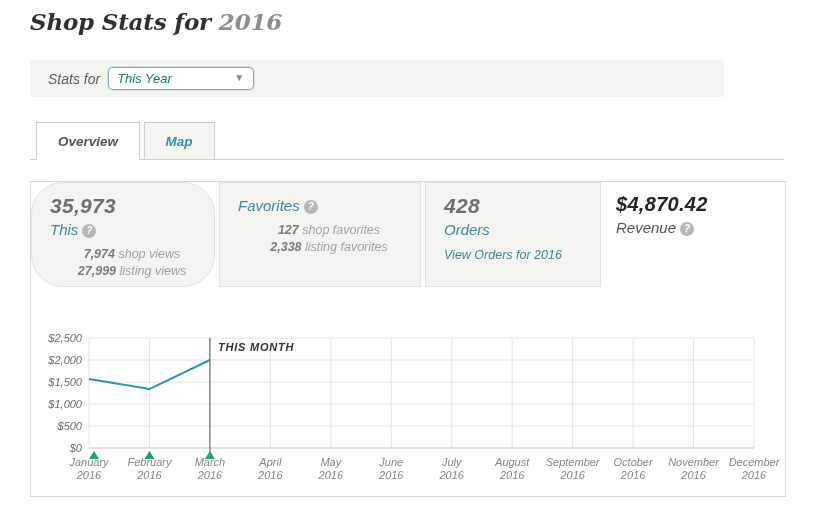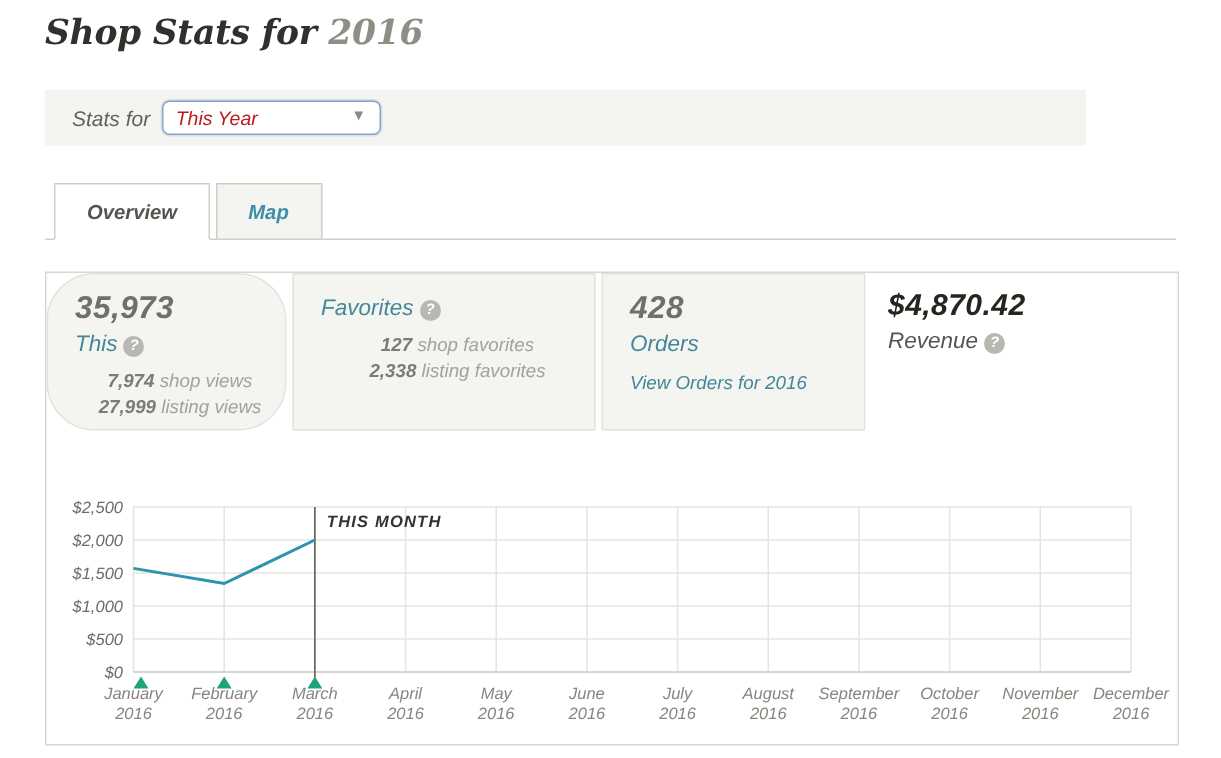--- a/index.html
+++ b/index.html
@@ -13,40 +13,40 @@
     color:#30302c; letter-spacing:-0.2px; }
   .page-title .year { color:#8e8d86; }
 
   
   .filter-bar { position:absolute; left:30px; top:60px; width:694px; height:37px;
     background:#f4f4f0; display:flex; align-items:center; padding-left:18px; }
   .filter-label { font-size:14px; color:#62615c; margin-right:8px; }
   .select-box { position:relative; width:146px; height:23px; background:#ffffff;
     border:1px solid #84a5cc; border-radius:5px; display:flex; align-items:center;
     padding:0 8px; cursor:pointer; box-shadow:0 0 0 1px rgba(132,165,204,.25); }
-  .select-box .sel-text { font-size:13px; color:#b91c1c; }
+  .select-box .sel-text { font-size:13px; color:#0f766e; }
   .select-box .arrow { position:absolute; right:9px; top:4px; font-size:10px; color:#8a8984; }
 
   
   .tabs { position:absolute; left:30px; top:122px; width:754px; height:38px; }
   .tabs::after { content:""; position:absolute; left:0; right:0; bottom:0;
     border-bottom:1px solid #cfcfca; }
   .tab { position:relative; z-index:2; display:inline-block; height:38px;
     padding:11px 21px 0; font-size:13.5px; font-weight:bold; cursor:pointer;
     border:1px solid #cfcfca; background:#f4f4f0; color:#3d8fa8; margin-left:-1px; }
   .tab.first { margin-left:6px; }
   .tab.active { background:#ffffff; border-bottom:1px solid #ffffff; color:#55544f; }
 
   
   .panel { position:absolute; left:30px; top:181px; width:756px; height:316px;
     border:1px solid #d8d8d3; background:#ffffff; }
   .stats-row { display:flex; height:105px; }
   .stat-card { background:#f4f4f0; border:1px solid #e3e3de; padding:11px 0 0 18px;
     margin-right:4px; }
-  .stat-card.c1 { width:160px;border-radius:32px; }
+  .stat-card.c1 { width:184px;border-radius:32px; }
   .stat-card.c2 { width:202px; }
   .stat-card.c3 { width:176px; margin-right:0; }
   .stat-card.c4 { background:#ffffff; border:none; flex:1; padding-left:15px; }
   .stat-value { font-size:21px; font-weight:600; color:#716f6a; letter-spacing:.3px; }
   .stat-value.dark { color:#26261f; font-weight:700; font-size:20px; }
   .stat-label { margin-top:3px; font-size:15px; }
   .stat-label a { color:#46869b; text-decoration:none; cursor:pointer; }
   .stat-label.plain { color:#55544f; }
   .help-icon { display:inline-block; width:14px; height:14px; border-radius:50%;
     background:#b8b8b2; color:#ffffff; font-size:10px; font-weight:bold;

